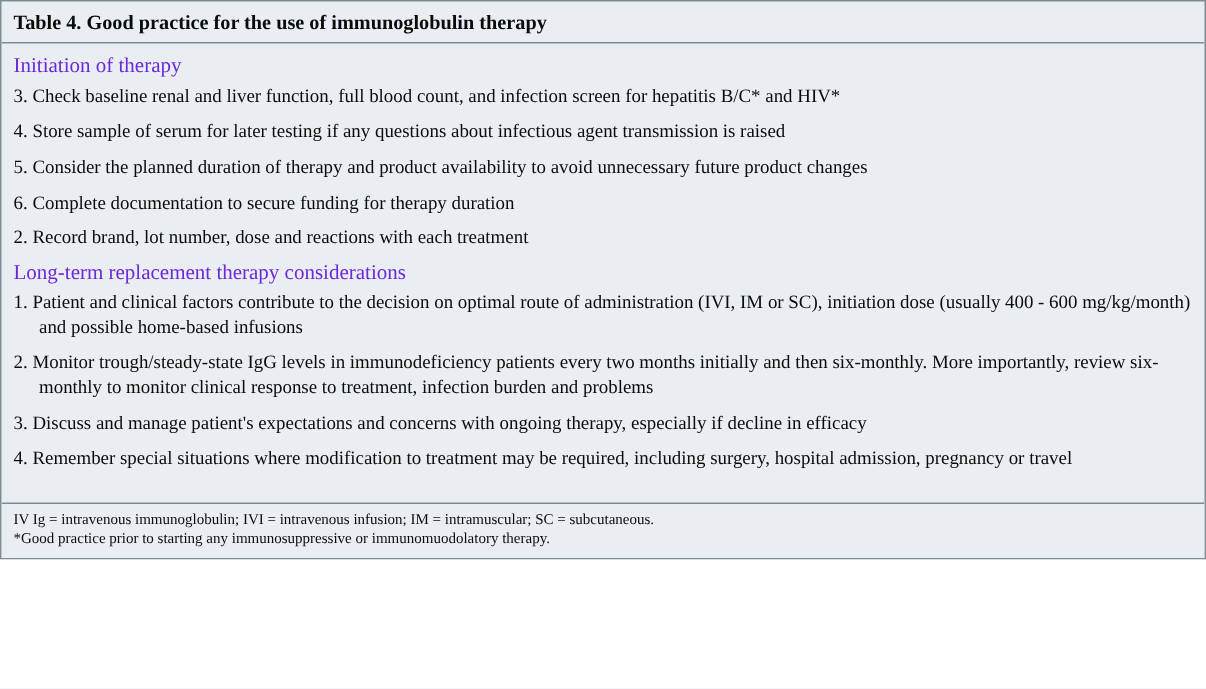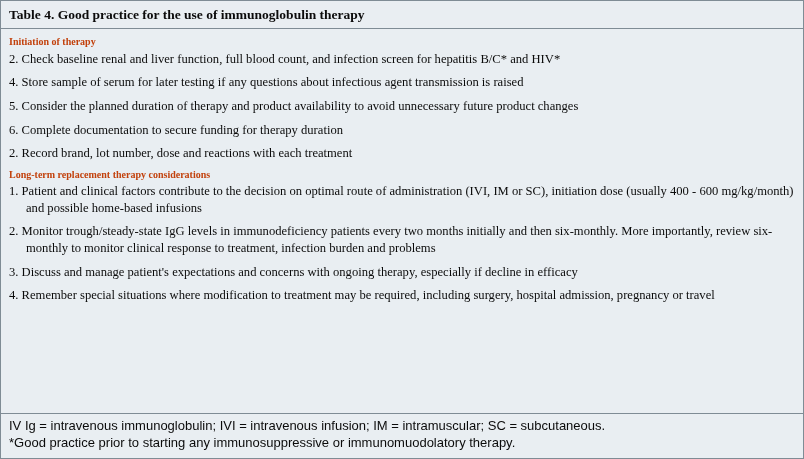--- a/index.html
+++ b/index.html
@@ -5,21 +5,21 @@
   html, body {
     margin: 0;
     padding: 0;
     background: #ffffff;
   }
   body {
     font-family: "Liberation Serif", serif;
   }
   .table-wrap {
     width: 804px;
-    height: 459px;
+    height: 373px;
     box-sizing: border-box;
     background: #e9eef2;
     border: 1px solid #7f8c95;
     padding: 0;
     overflow: hidden;
     position: relative;
   }
   .table-title {
     font-family: "Liberation Serif", serif;
     font-weight: bold;
@@ -27,23 +27,23 @@
     color: #0b0b0b;
     padding: 6px 8px 5px 8px;
     border-bottom: 1px solid #7f8c95;
     line-height: 1.2;
   }
   .body-area {
     padding: 4px 8px 0 8px;
   }
   .section-head {
     font-family: "Liberation Serif", serif;
-    font-weight: bold;
-    font-size: 10px;
-    color: #c2410c;
+    font-weight: normal;
+    font-size: 14px;
+    color: #6d28d9;
     margin: 3px 0 2px 0;
     line-height: 1.25;
   }
   .item {
     font-family: "Liberation Serif", serif;
     font-size: 12.6px;
     color: #0b0b0b;
     line-height: 1.32;
     margin: 0 0 7px 0;
     padding-left: 17px;
@@ -57,38 +57,38 @@
     border-top: 1px solid #7f8c95;
     margin: 0 0 0 0;
     padding: 4px 8px 6px 8px;
     position: absolute;
     left: 0;
     right: 0;
     bottom: 0;
     background: #e9eef2;
   }
   .footnote {
-    font-family: Liberation Sans, sans-serif;
-    font-size: 13px;
+    font-family: Liberation Serif, serif;
+    font-size: 10px;
     color: #0b0b0b;
     line-height: 1.3;
   }
 </style>
 </head>
 <body>
 
 <div class="table-wrap">
 
   <div class="table-title">Table 4. Good practice for the use of immunoglobulin therapy</div>
 
   <div class="body-area">
 
     <div class="section-head">Initiation of therapy</div>
 
-    <div class="item">2. Check baseline renal and liver function, full blood count, and infection screen for hepatitis B/C* and HIV*</div>
+    <div class="item">3. Check baseline renal and liver function, full blood count, and infection screen for hepatitis B/C* and HIV*</div>
     <div class="item">4. Store sample of serum for later testing if any questions about infectious agent transmission is raised</div>
     <div class="item">5. Consider the planned duration of therapy and product availability to avoid unnecessary future product changes</div>
     <div class="item">6. Complete documentation to secure funding for therapy duration</div>
     <div class="item">2. Record brand, lot number, dose and reactions with each treatment</div>
 
     <div class="section-head">Long-term replacement therapy considerations</div>
 
     <div class="item multiline">1. Patient and clinical factors contribute to the decision on optimal route of administration (IVI, IM or SC), initiation dose (usually 400 - 600 mg/kg/month) and possible home-based infusions</div>
     <div class="item multiline">2. Monitor trough/steady-state IgG levels in immunodeficiency patients every two months initially and then six-monthly. More importantly, review six-monthly to monitor clinical response to treatment, infection burden and problems</div>
     <div class="item">3. Discuss and manage patient's expectations and concerns with ongoing therapy, especially if decline in efficacy</div>

